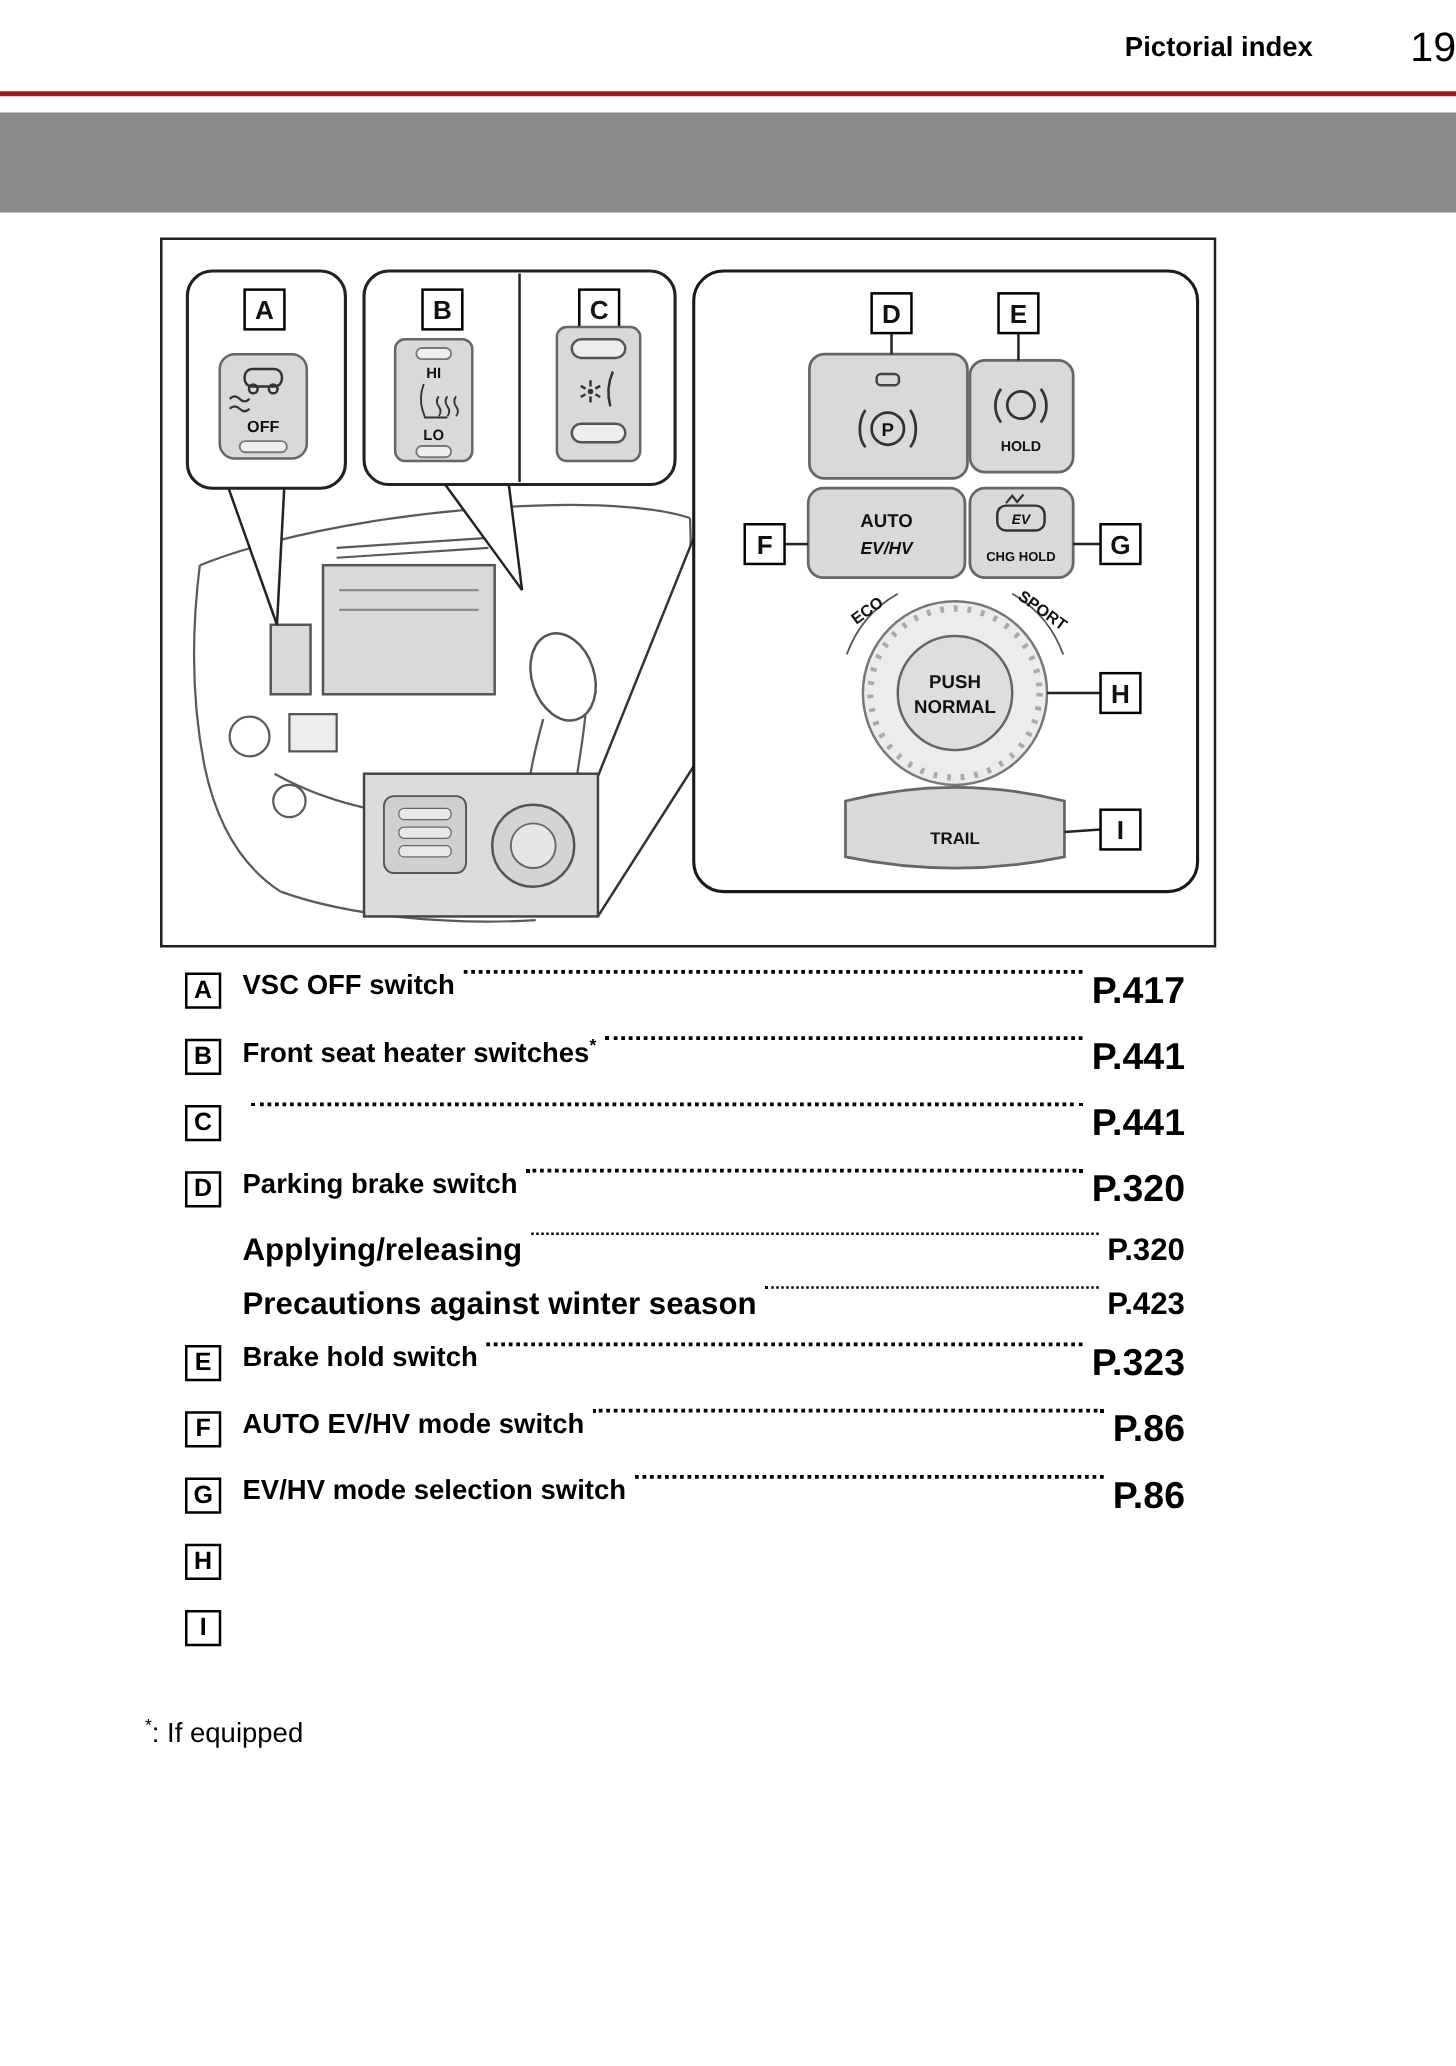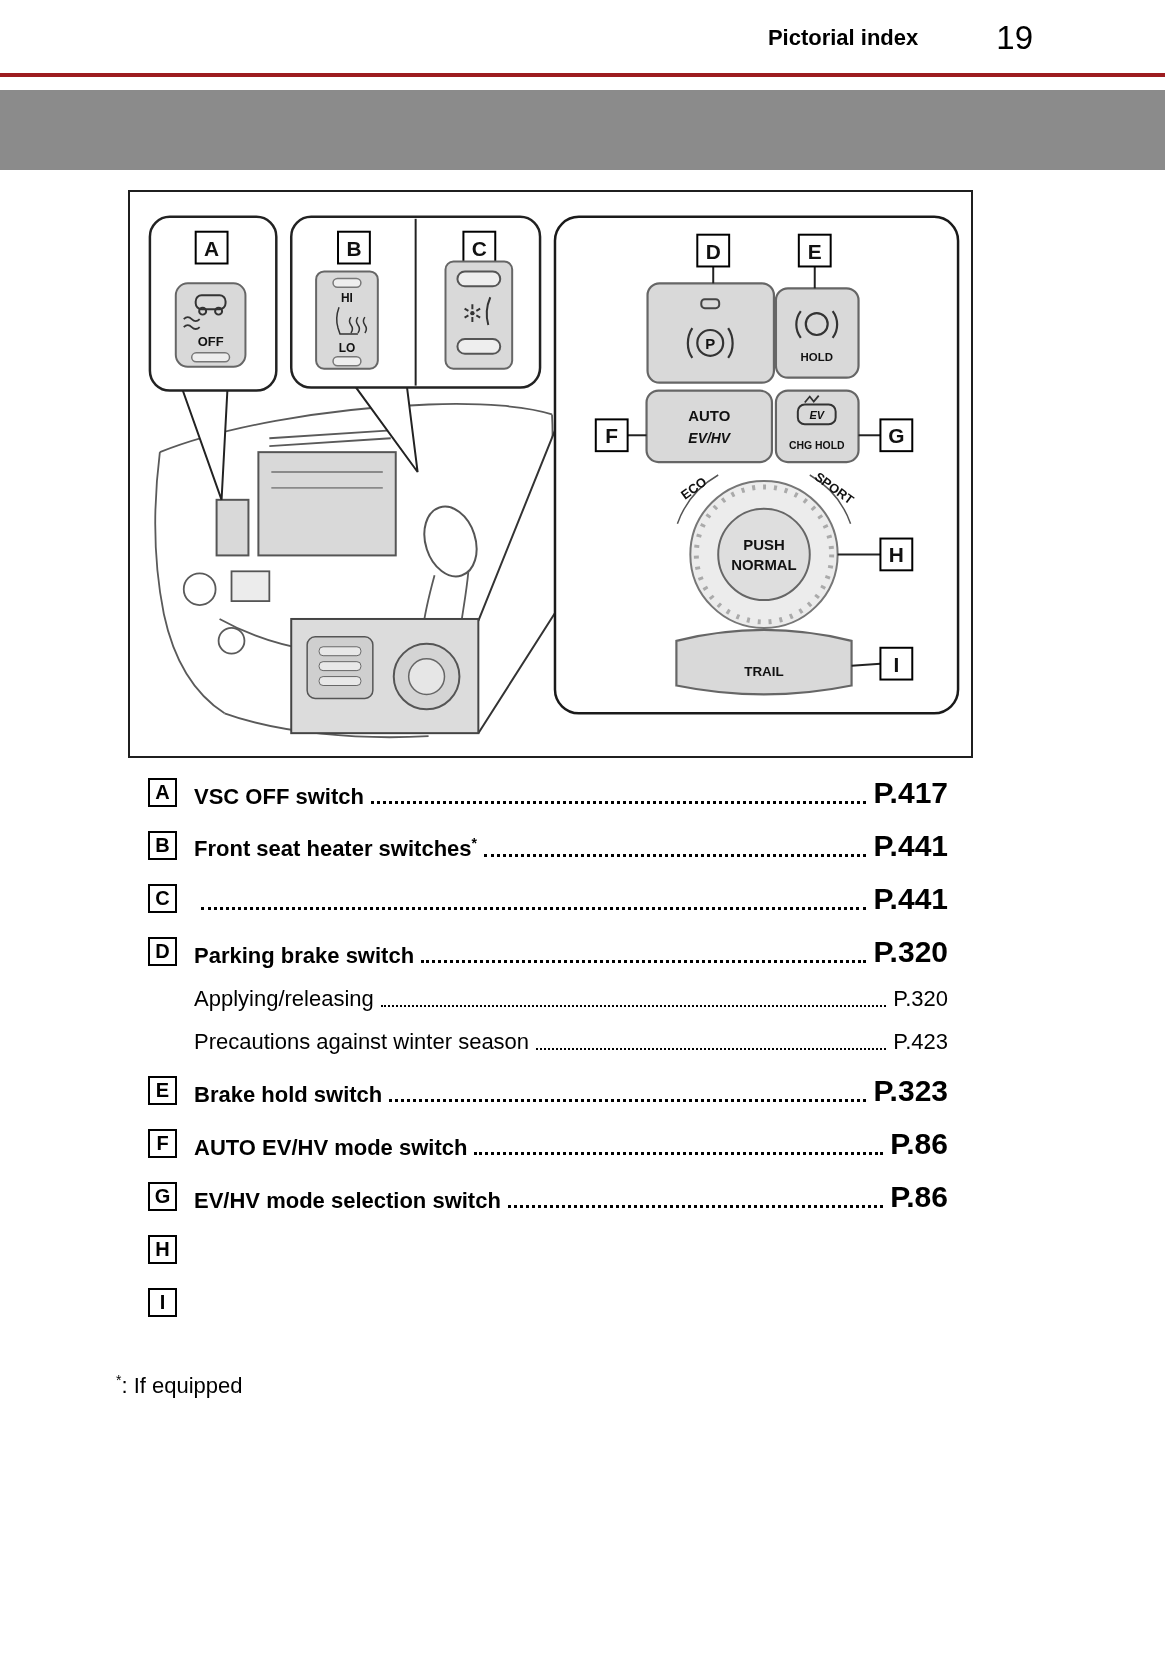--- a/index.html
+++ b/index.html
@@ -4,21 +4,21 @@
 <style>
   html,body { margin:0; padding:0; background:#fff; }
   .page {
     position:relative; width:1165px; height:1653px; background:#ffffff;
     font-family:"Liberation Sans", sans-serif; color:#000; overflow:hidden;
   }
   
   .header {
     position:absolute; top:12px; left:0; right:0; height:52px;
     display:flex; justify-content:flex-end; align-items:center;
-    gap:78px; padding-right:132px; box-sizing:border-box;
+    gap:78px; box-sizing:border-box;
   }
   .header-title { font-weight:bold; font-size:22px; }
   .header-page  { font-weight:normal; font-size:33px; }
   .red-rule  { position:absolute; top:73px; left:0; width:100%; height:4px; background:#9d1c20; }
   .gray-band { position:absolute; top:90px; left:0; width:100%; height:80px; background:#8b8b8b; }
 
   
   .figure {
     position:absolute; left:128px; top:190px; width:845px; height:568px;
     border:2px solid #1f1f1f; box-sizing:border-box; background:#fff;
@@ -28,26 +28,26 @@
 
   
   .index { position:absolute; left:148px; top:766px; width:800px; }
   .entry { display:flex; align-items:center; min-height:53px; }
   .entry.sub { min-height:43px; padding-left:46px; }
   .letterbox {
     width:29px; height:29px; border:2px solid #000; box-sizing:border-box;
     display:flex; align-items:center; justify-content:center;
     font-size:20px; font-weight:bold; flex:none; margin-right:17px; background:#fff;
   }
-  .entry-line { flex:1; display:flex; align-items:flex-end; }
+  .entry-line { flex:1; display:flex; align-items:flex-start; }
   .entry-label { font-size:22px; font-weight:bold; line-height:1.12; white-space:nowrap; }
   .entry-label sup { font-size:14px; font-weight:bold; }
   .entry-page  { font-size:30px; font-weight:bold; line-height:1.12; white-space:nowrap; }
   .dots { flex:1; border-bottom:3px dotted #000; margin:0 7px 5px 7px; min-width:24px; }
-  .entry.sub .entry-label, .entry.sub .entry-page { font-weight:normal; font-size:22px; }
+  .entry.sub .entry-label, .entry.sub .entry-page { font-weight:bold; font-size:25px; }
   .entry.sub .dots { border-bottom-width:2.5px; }
 
   .footnote { position:absolute; left:116px; top:1372px; font-size:22px; }
   .footnote sup { font-size:14px; }
 </style>
 </head>
 <body>
 
 <div class="page">
 

